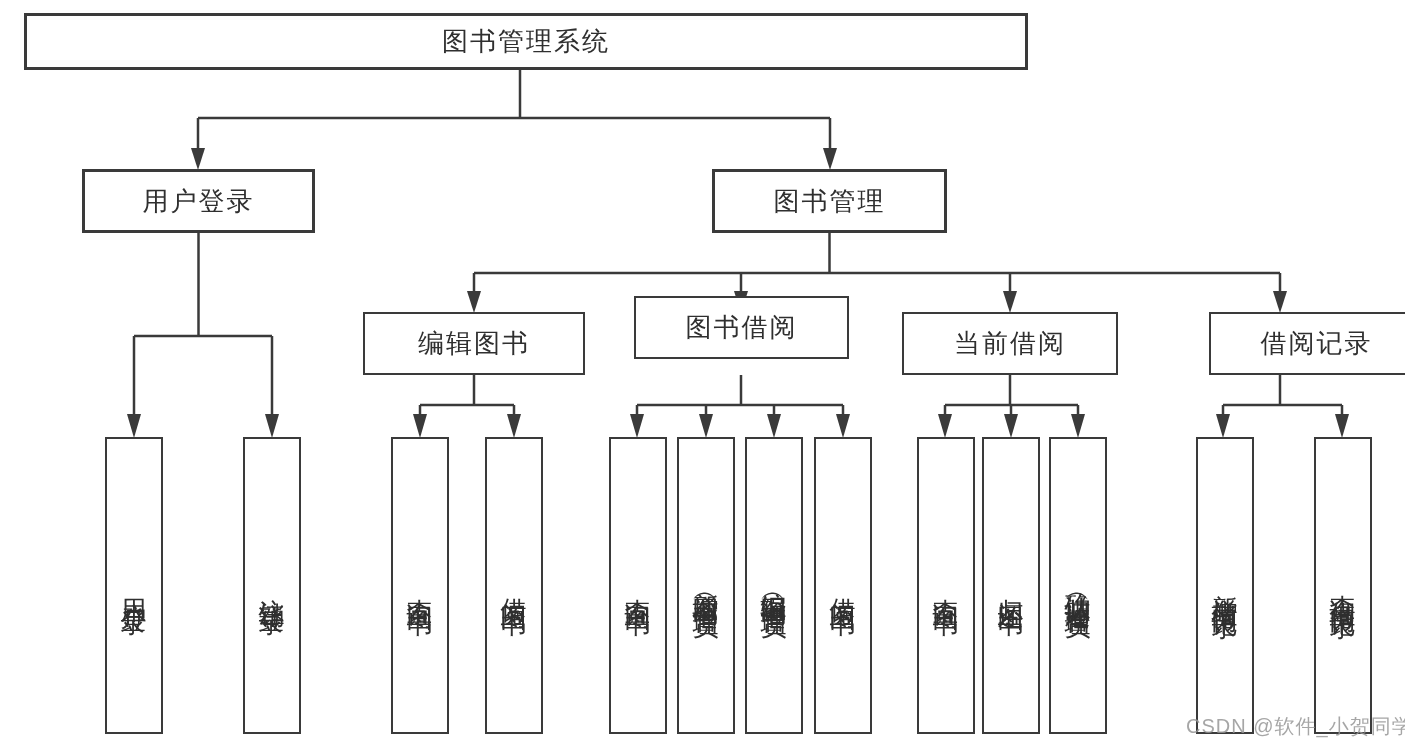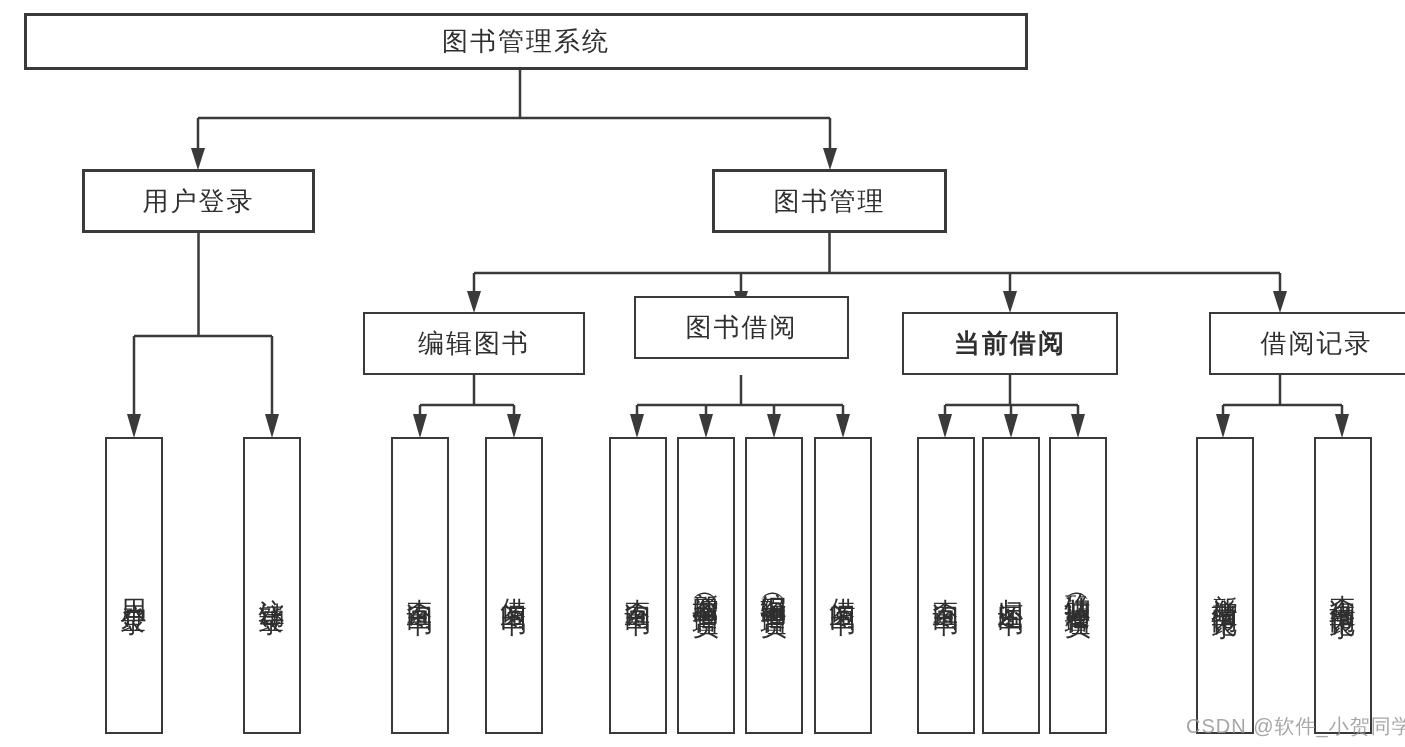--- a/index.html
+++ b/index.html
@@ -159,21 +159,21 @@
     </g>
   </svg>
 
   <div class="node" style="left:24px; top:13px; width:1004px; height:57px;">图书管理系统</div>
 
   <div class="node" style="left:82px; top:169px; width:233px; height:64px;">用户登录</div>
   <div class="node" style="left:712px; top:169px; width:235px; height:64px;">图书管理</div>
 
   <div class="node thin" style="left:363px; top:312px; width:222px; height:63px;">编辑图书</div>
   <div class="node thin" style="left:634px; top:296px; width:215px; height:63px;">图书借阅</div>
-  <div class="node thin" style="left:902px; top:312px; width:216px; height:63px;font-weight:bold;">当前借阅</div>
+  <div class="node thin" style="left:902px; top:312px; width:216px; height:63px;">当前借阅</div>
   <div class="node thin" style="left:1173px; top:312px; width:215px; height:63px;margin-left:36px;">借阅记录</div>
 
   <div class="leaf" style="left:105px;">
     <span>用户登录</span>
   </div>
   <div class="leaf" style="left:243px;">
     <span>注销登录</span>
   </div>
 
   <div class="leaf" style="left:391px;">

